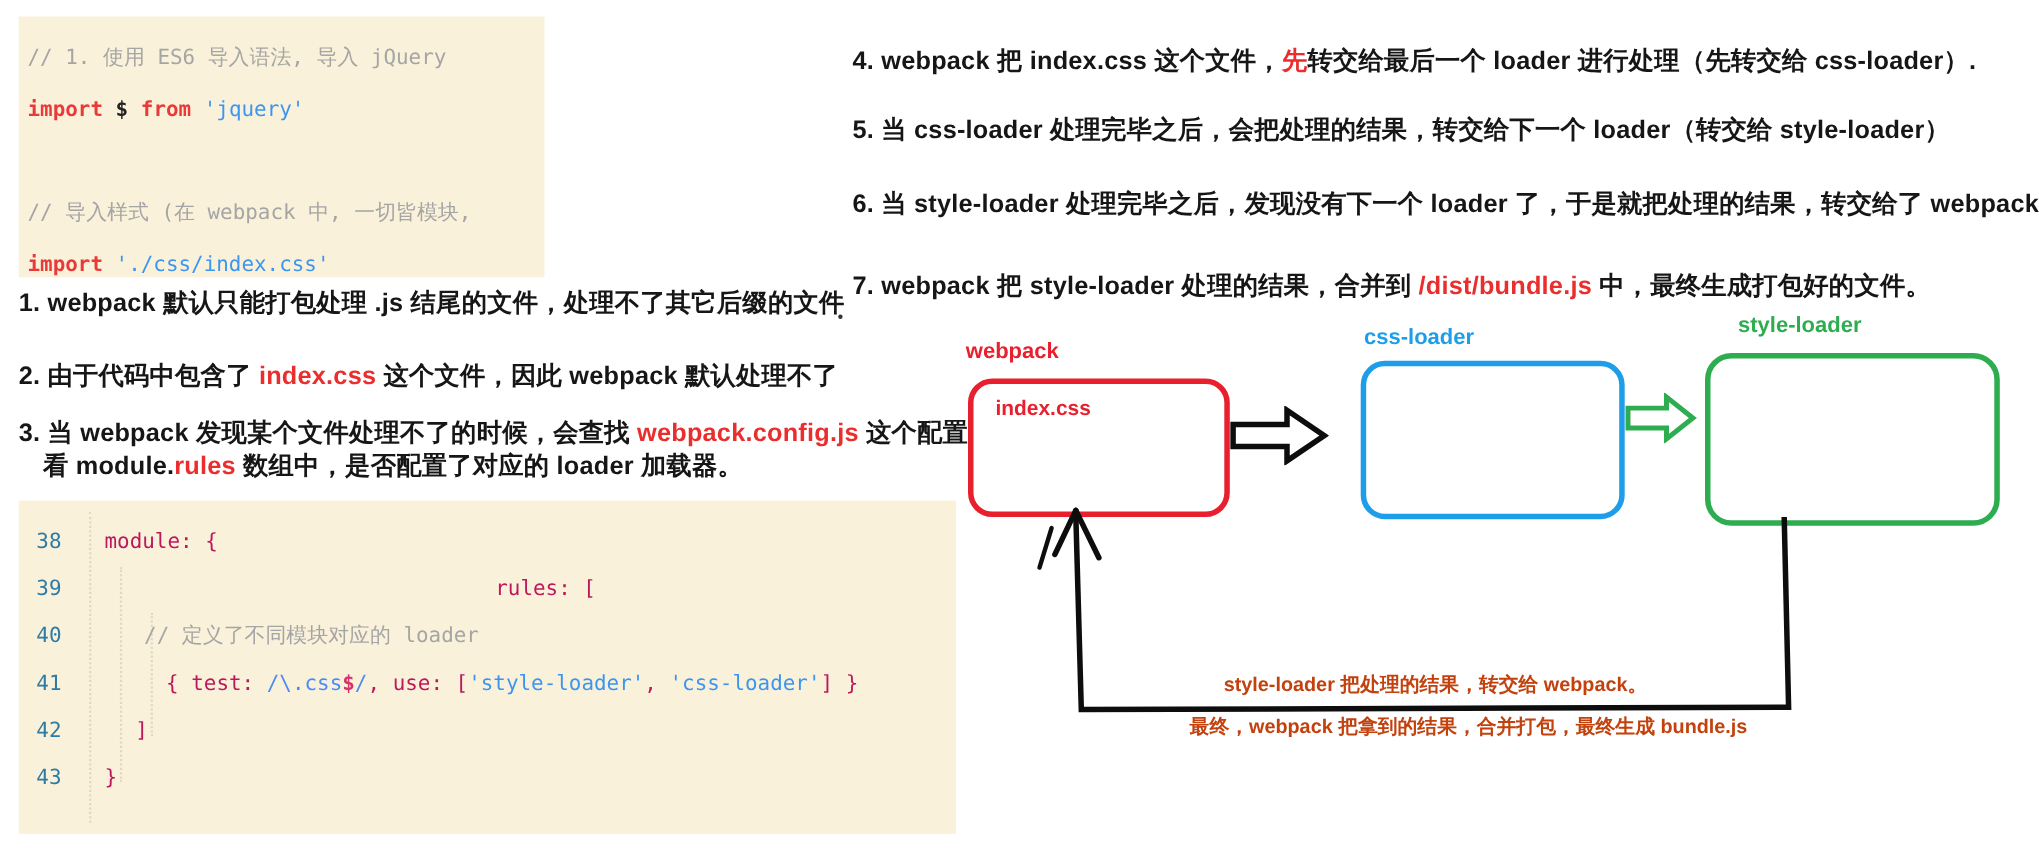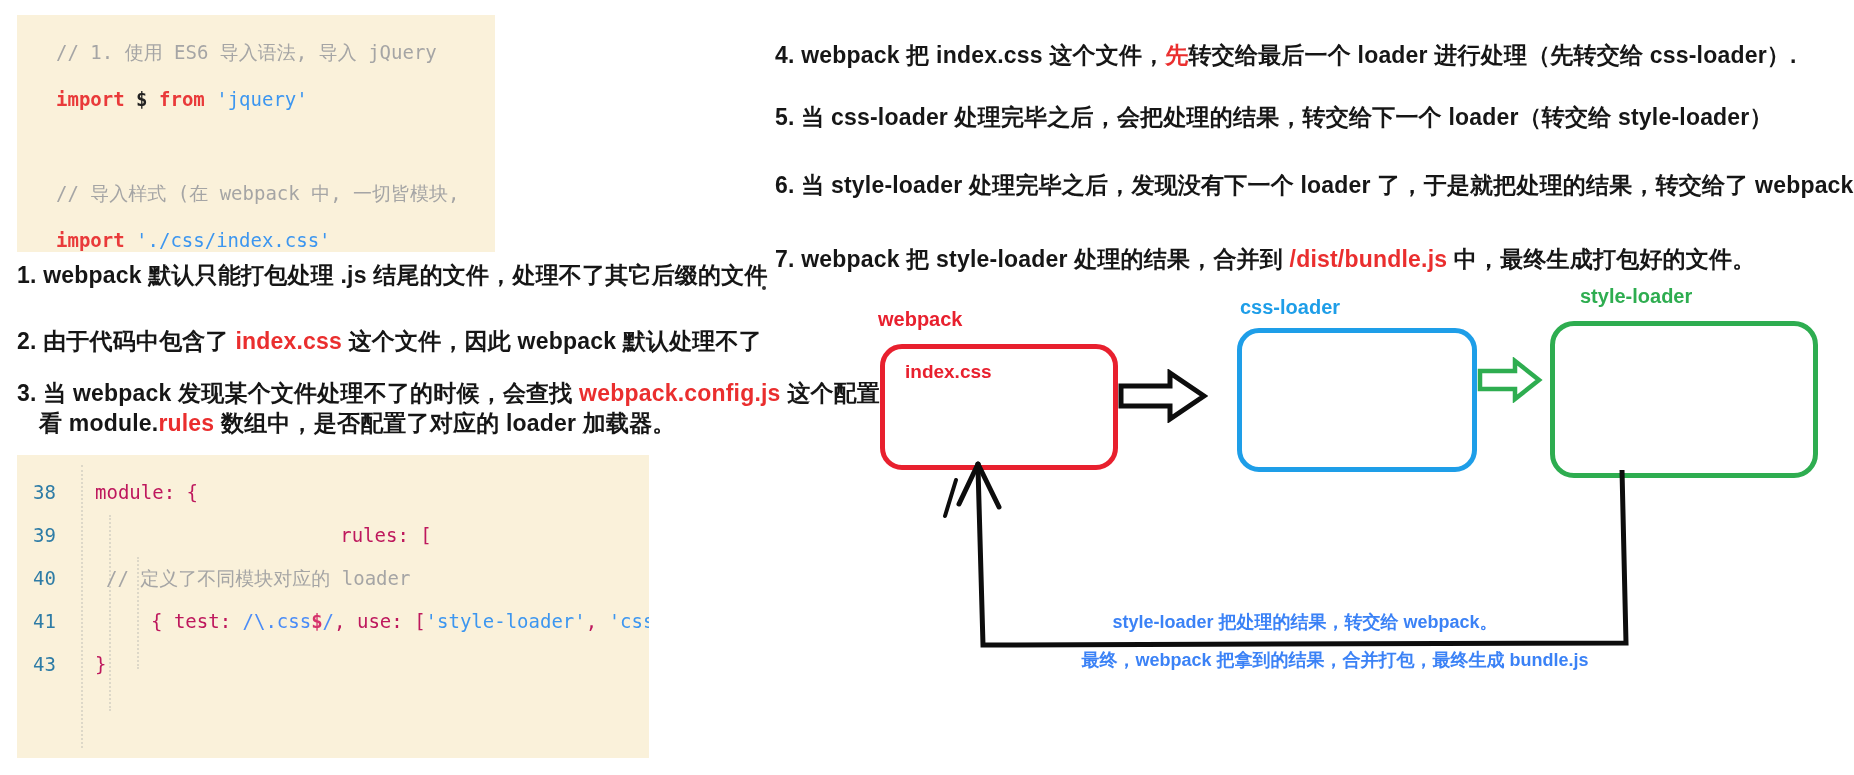--- a/index.html
+++ b/index.html
@@ -7,22 +7,22 @@
     position:relative;width:1854px;height:775px;overflow:hidden;background:#fff;
     font-family:"Liberation Sans",sans-serif;
   }
   
   .code-block{
     position:absolute;background:var(--c-cream,#faf1da);
     font-family:"DejaVu Sans Mono",monospace;font-size:19px;
     white-space:nowrap;overflow:hidden;
   }
   #code-top{left:17px;top:15px;width:478px;height:223px;padding-top:14px;}
-  #code-top .cline{height:47px;line-height:47px;padding-left:39px;}
-  #code-bottom{left:17px;top:455px;width:632px;height:287px;padding-top:16px;}
+  #code-top .cline{height:47px;line-height:47px;padding-left:8px;}
+  #code-bottom{left:17px;top:455px;width:852px;height:287px;padding-top:16px;}
   #code-bottom .cline{position:relative;height:43px;line-height:43px;}
   .lnum{position:absolute;left:16px;color:var(--c-linenum,#2e7ca6);}
   .ltext{display:block;}
   .guide{position:absolute;border-left:2px dotted #ddd8c8;width:0;}
   .g1{left:64px;top:10px;bottom:10px;}
   .g2{left:92px;top:60px;height:196px;}
   .g3{left:120px;top:102px;height:112px;}
   .tk-comment{color:var(--c-comment,#a5a5a5);}
   .tk-kw{color:var(--c-keyword,#e93a3a);font-weight:bold;}
   .tk-var{color:#222;font-weight:bold;}
@@ -42,21 +42,21 @@
   .lbl-red{color:var(--c-box_red,#e8202e);}
   .lbl-blue{color:var(--c-box_blue,#1e9ee8);}
   .lbl-green{color:var(--c-box_green,#2ead50);}
   .dg-box{position:absolute;background:#fff;}
   .box-red{left:880px;top:344px;width:228px;height:116px;border:5px solid var(--c-box_red,#e8202e);border-radius:22px;}
   .box-blue{left:1237px;top:328px;width:230px;height:134px;border:5px solid var(--c-box_blue,#1e9ee8);border-radius:22px;}
   .box-green{left:1550px;top:321px;width:258px;height:147px;border:5px solid var(--c-box_green,#2ead50);border-radius:24px;}
   .box-title{position:absolute;left:20px;top:12px;font-size:19px;font-weight:bold;color:var(--c-box_red,#e8202e);}
   .flow-arrow{position:absolute;}
   #return-svg{position:absolute;left:0;top:0;pointer-events:none;}
-  .ret-text{position:absolute;font-size:18px;font-weight:bold;color:#3b82f6;text-align:center;white-space:nowrap;}
+  .ret-text{position:absolute;font-size:18px;font-weight:bold;color:#c2410c;text-align:center;white-space:nowrap;}
   #ret1{left:975px;top:610px;width:660px;}
   #ret2{left:975px;top:648px;width:720px;}
 </style>
 </head>
 <body>
 
 <div id="canvas">
 
   <section id="code-top" class="code-block">
     <div class="code-lines">
@@ -82,25 +82,29 @@
         <div class="cline">
           <span class="lnum">38</span>
           <span class="ltext" style="margin-left: 78px;"><span class="tk-plain">module: {</span></span>
         </div>
         <div class="cline">
           <span class="lnum">39</span>
           <span class="ltext" style="margin-left: 106px; text-align: center;"><span class="tk-plain">rules: [</span></span>
         </div>
         <div class="cline">
           <span class="lnum">40</span>
-          <span class="ltext" style="margin-left: 89px;"><span class="tk-comment">// 定义了不同模块对应的 loader</span></span>
+          <span class="ltext" style="margin-left: 114px;"><span class="tk-comment">// 定义了不同模块对应的 loader</span></span>
         </div>
         <div class="cline">
           <span class="lnum">41</span>
           <span class="ltext" style="margin-left: 134px;"><span class="tk-plain">{ test: </span><span class="tk-regex">/\.css</span><span class="tk-dollar">$</span><span class="tk-regex">/</span><span class="tk-plain">, use: [</span><span class="tk-str">'style-loader'</span><span class="tk-plain">, </span><span class="tk-str">'css-loader'</span><span class="tk-plain">] }</span></span>
+        </div>
+        <div class="cline">
+          <span class="lnum">42</span>
+          <span class="ltext" style="margin-left: 106px;"><span class="tk-plain">]</span></span>
         </div>
         <div class="cline">
           <span class="lnum">43</span>
           <span class="ltext" style="margin-left: 78px;"><span class="tk-plain">}</span></span>
         </div>
       </div>
   </section>
 
   <div class="note" style="left:775px;top:43px"><span>4. webpack 把 index.css 这个文件，</span><span class="red">先</span><span>转交给最后一个 loader 进行处理（先转交给 css-loader）.</span></div>
   <div class="note" style="left:775px;top:105px"><span>5. 当 css-loader 处理完毕之后，会把处理的结果，转交给下一个 loader（转交给 style-loader）</span></div>

